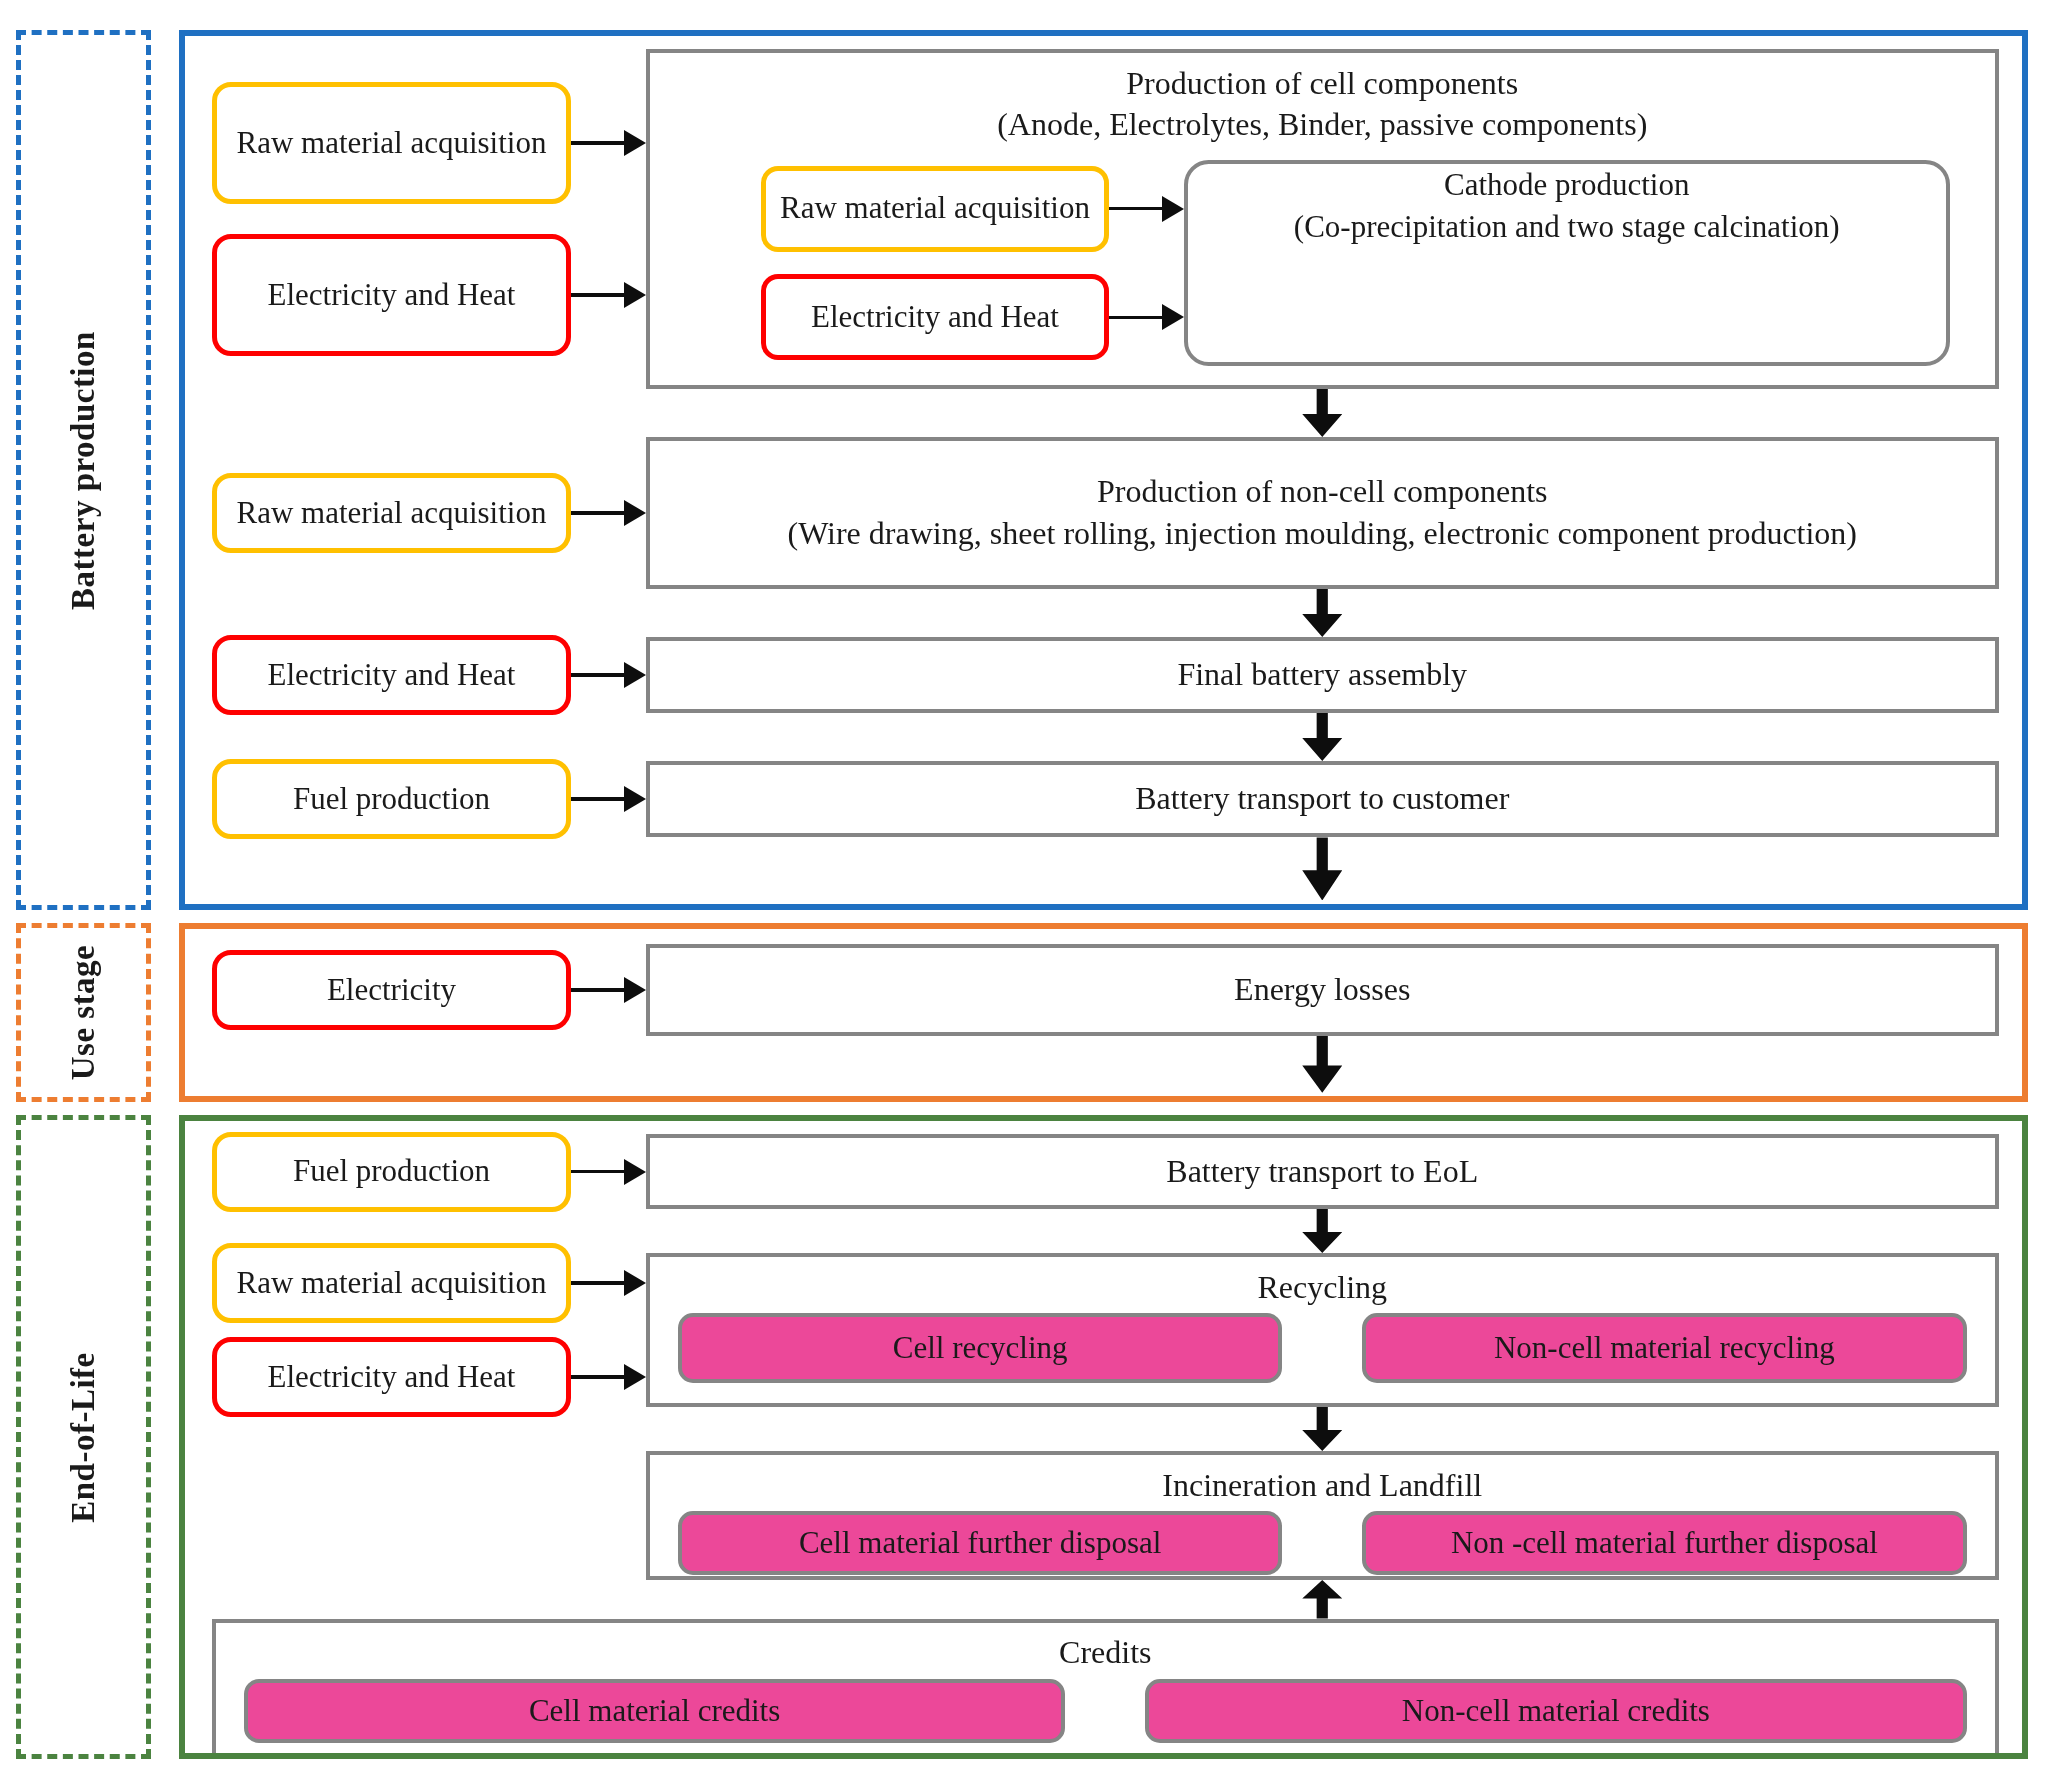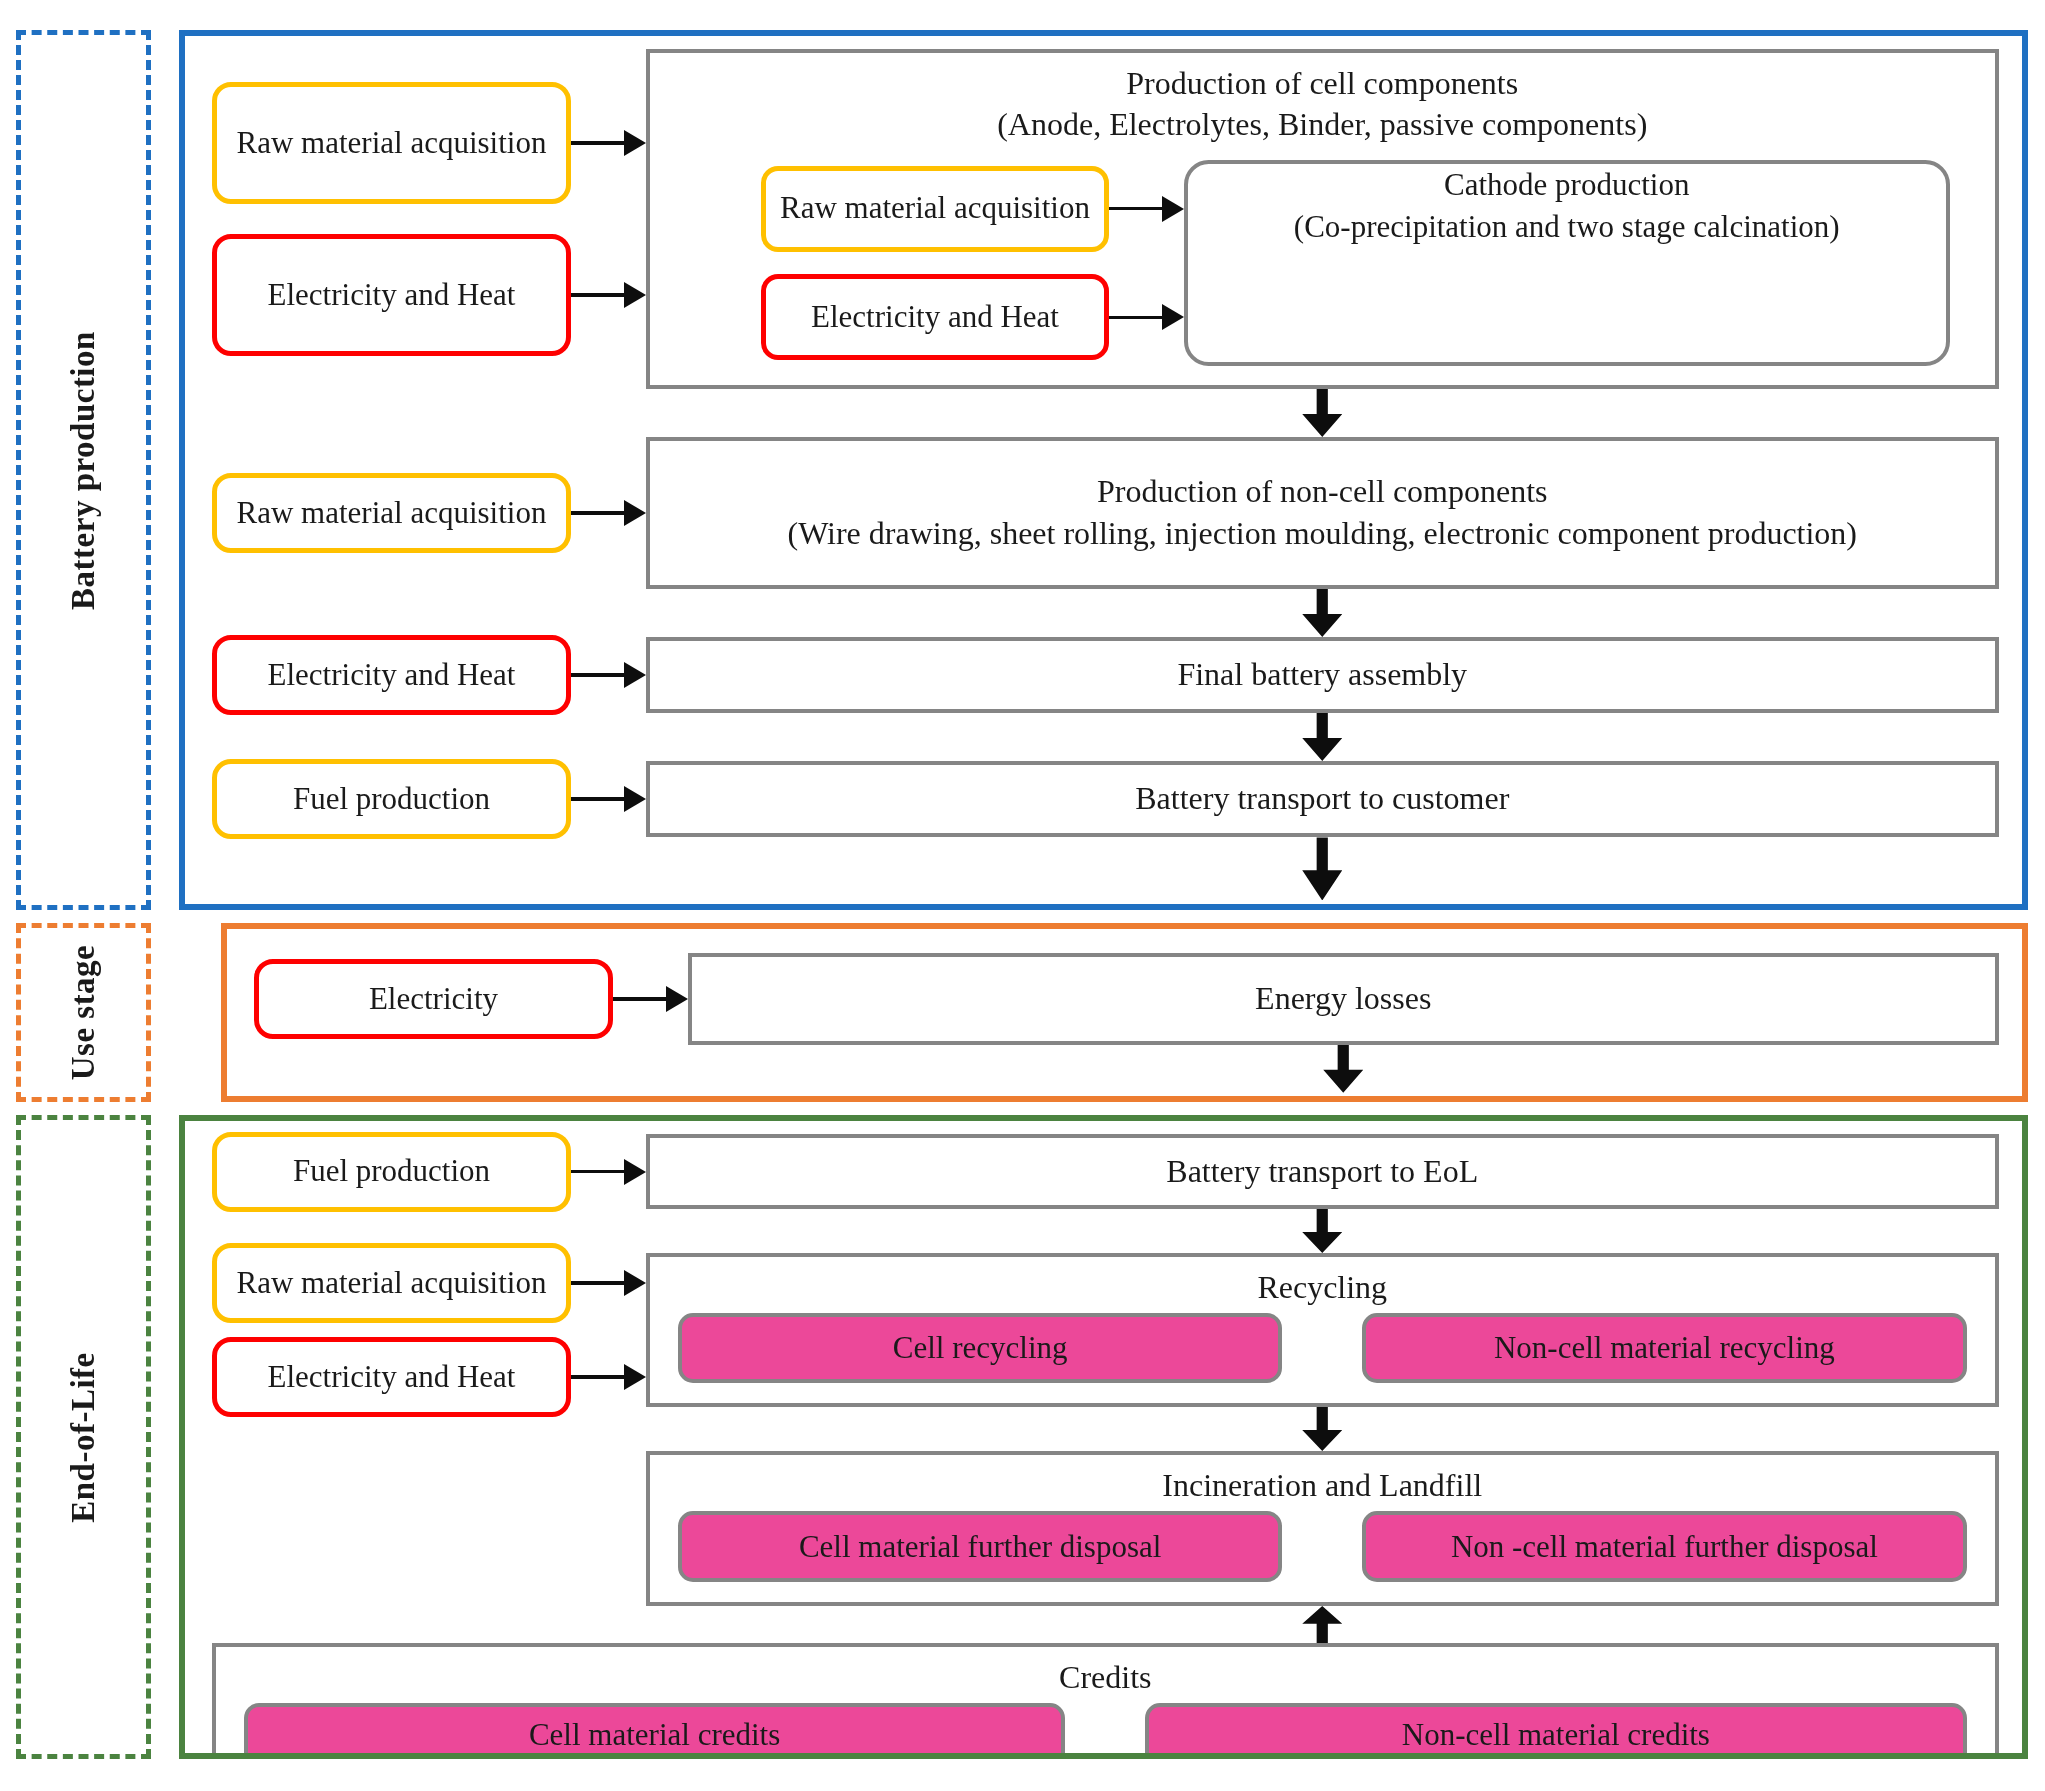--- a/index.html
+++ b/index.html
@@ -43,21 +43,21 @@
     font-weight:700;font-size:33px;letter-spacing:0.5px;
   }
   .stage{
     flex:1;min-width:0;
     border:6.4px solid #777;background:#fff;
     display:flex;flex-direction:column;
     padding:13px 23.5px 3.2px 27px;
     overflow:hidden;
   }
   .stage.blue{border-color:var(--production-border);}
-  .stage.orange{border-color:var(--use-border);padding-top:24px;margin-left:42px;}
+  .stage.orange{border-color:var(--use-border);padding-top:15px;}
   .stage.green{border-color:var(--eol-border);padding-bottom:6.4px;}
 
   .flow-row{display:flex;align-items:center;min-height:0;flex:none;}
   .inputs{width:434px;flex:none;display:flex;flex-direction:column;justify-content:center;gap:30px;}
   .inputs.tight{gap:14px;}
   .input-row{display:flex;align-items:center;}
   .pill{
     width:359px;flex:none;
     border:5.9px solid #000;border-radius:19px;background:#fff;
     display:flex;align-items:center;justify-content:center;text-align:center;
@@ -120,21 +120,21 @@
   .block-row .spacer{width:434px;flex:none;}
   .block-row .process{flex:1;}
 
   .r-cell{height:340px;}
   .r-noncell{height:152px;}
   .r-assembly{height:76px;}
   .r-transport{height:76px;}
   .r-energy{height:92px;}
   .r-eoltransport{height:75px;}
   .r-recycling{height:154px;}
-  .r-incin{height:155px;}
+  .r-incin{height:129px;}
   .r-credits{height:128px;flex-direction:column;}
 </style>
 </head>
 <body>
 
 <div class="canvas">
 
   <div class="stage-row production">
     <aside class="rail blue">
       <span class="rail-label">Battery production</span>

